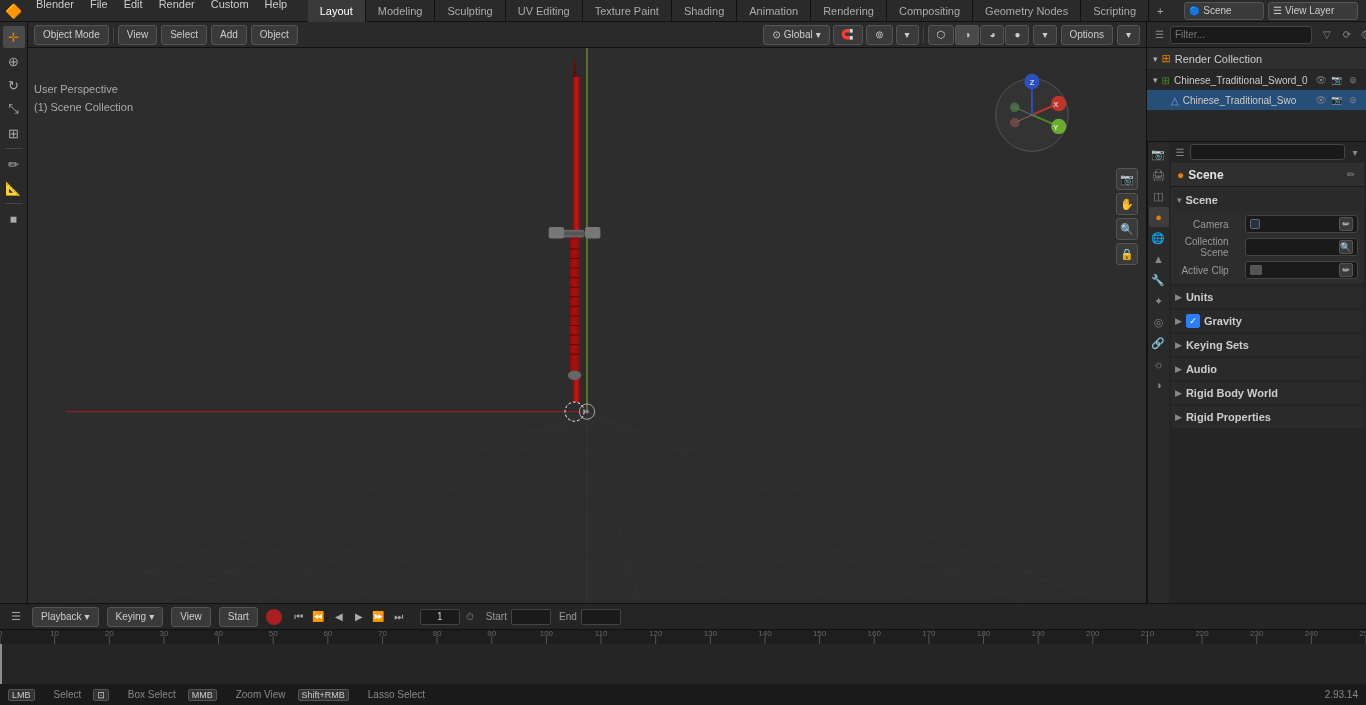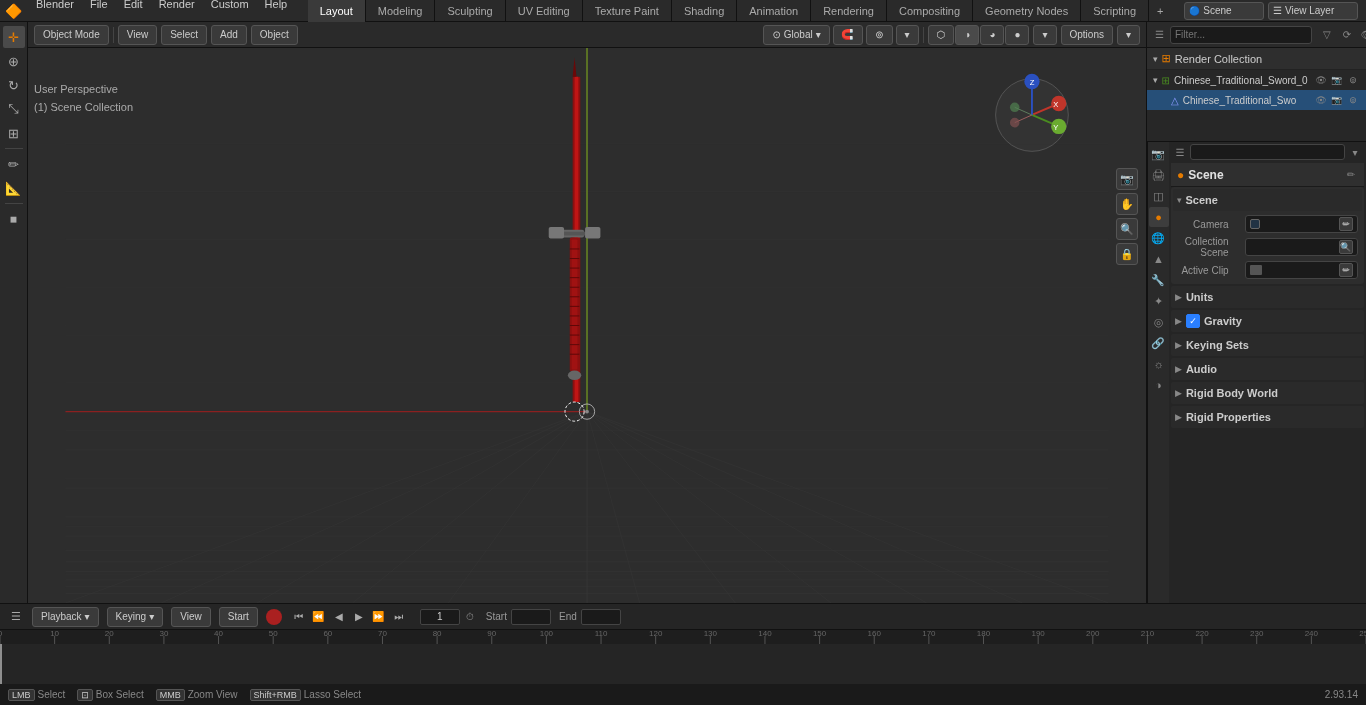--- a/index.html
+++ b/index.html
@@ -390,21 +390,21 @@
       background: #1a1a1a;
       border-top: 1px solid #111;
       display: flex;
       align-items: center;
       padding: 0 8px;
       gap: 12px;
       font-size: 10px;
       color: #888;
       flex-shrink: 0;
     }
-    .status-item { display: flex; align-items: center; gap: 3px; }
+    .status-item { display: flex; align-items: center; gap: 19px; }
     .status-kbd {
       background: #333;
       border: 1px solid #555;
       border-radius: 2px;
       padding: 0 3px;
       font-size: 9px;
       color: #ccc;
     }
     .status-right { margin-left: auto; color: #888; }
 

